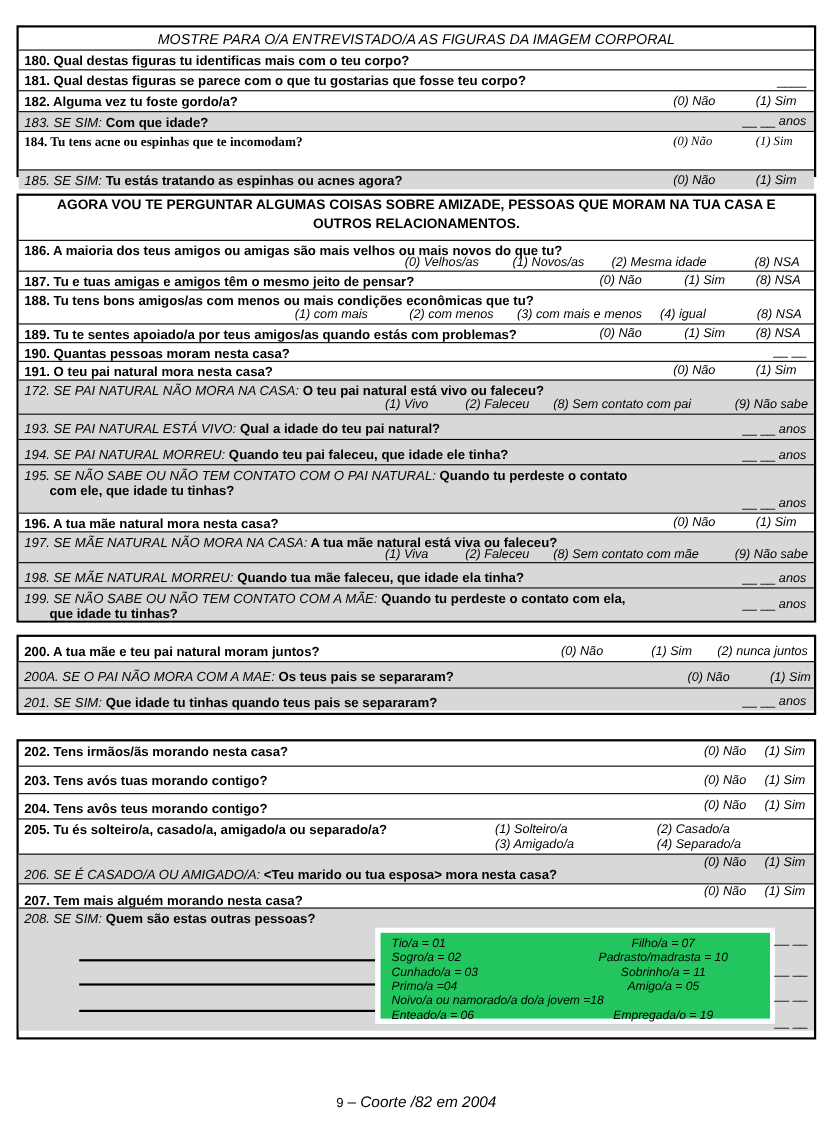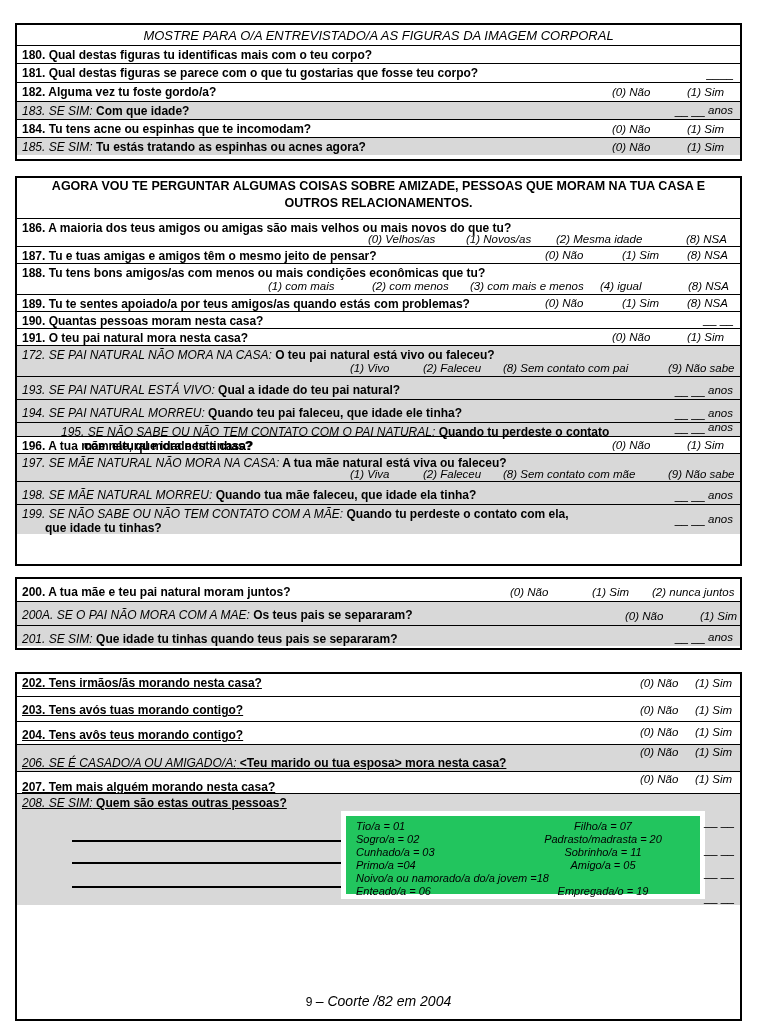--- a/index.html
+++ b/index.html
@@ -45,21 +45,21 @@
     </div>
     <div class="row" style="height:19px;">
       <div class="q">182. Alguma vez tu foste gordo/a?</div>
       <span class="opt" style="left:595px;">(0) Não</span>
       <span class="opt" style="left:670px;">(1) Sim</span>
     </div>
     <div class="row shaded" style="height:18px;">
       <div class="q"><span class="pfx">183. SE SIM:</span> <span>Com que idade?</span></div>
       <span class="blankR"><span>__ __</span> <span class="unit">anos</span></span>
     </div>
-    <div class="row" style="height:18px;">
+    <div class="row" style="height:35px;font-family:Liberation Serif, serif;">
       <div class="q">184. Tu tens acne ou espinhas que te incomodam?</div>
       <span class="opt" style="left:595px;">(0) Não</span>
       <span class="opt" style="left:670px;">(1) Sim</span>
     </div>
     <div class="row shaded" style="height:18px;">
       <div class="q"><span class="pfx">185. SE SIM:</span> <span>Tu estás tratando as espinhas ou acnes agora?</span></div>
       <span class="opt" style="left:595px;">(0) Não</span>
       <span class="opt" style="left:670px;">(1) Sim</span>
     </div>
   </div>
@@ -110,21 +110,21 @@
       <span class="opt" style="top:16px;left:651px;">(9) Não sabe</span>
     </div>
     <div class="row shaded padv" style="height:23px;">
       <div class="q"><span class="pfx">193. SE PAI NATURAL ESTÁ VIVO:</span> <span>Qual a idade do teu pai natural?</span></div>
       <span class="blankR"><span>__ __</span> <span class="unit">anos</span></span>
     </div>
     <div class="row shaded padv" style="height:23px;">
       <div class="q"><span class="pfx">194. SE PAI NATURAL MORREU:</span> <span>Quando teu pai faleceu, que idade ele tinha?</span></div>
       <span class="blankR"><span>__ __</span> <span class="unit">anos</span></span>
     </div>
-    <div class="row shaded" style="height:14px;padding-left:39px;">
+    <div class="row shaded" style="height:44px;">
       <div class="q"><span class="pfx">195. SE NÃO SABE OU NÃO TEM CONTATO COM O PAI NATURAL:</span> <span>Quando tu perdeste o contato</span></div>
       <div class="q2">com ele, que idade tu tinhas?</div>
       <span class="blankR"><span>__ __</span> <span class="unit">anos</span></span>
     </div>
     <div class="row" style="height:17px;">
       <div class="q">196. A tua mãe natural mora nesta casa?</div>
       <span class="opt" style="top:2px;left:595px;">(0) Não</span>
       <span class="opt" style="top:2px;left:670px;">(1) Sim</span>
     </div>
     <div class="row shaded" style="height:28px;">
@@ -156,36 +156,43 @@
       <div class="q"><span class="pfx">200A. SE O PAI NÃO MORA COM A MAE:</span> <span>Os teus pais se separaram?</span></div>
       <span class="opt" style="top:8px;left:608px;">(0) Não</span>
       <span class="opt" style="top:8px;left:683px;">(1) Sim</span>
     </div>
     <div class="row shaded padv" style="height:21px;">
       <div class="q"><span class="pfx">201. SE SIM:</span> <span>Que idade tu tinhas quando teus pais se separaram?</span></div>
       <span class="blankR"><span>__ __</span> <span class="unit">anos</span></span>
     </div>
   </div>
 
-  <div class="block" style="top:672px;height:349px;text-decoration:underline;">
+  <div class="block" style="top:672px;height:273px;">
     <div class="row first" style="height:22px;">
       <div class="q">202. Tens irmãos/ãs morando nesta casa?</div>
       <span class="opt" style="left:623px;">(0) Não</span>
       <span class="opt" style="left:678px;">(1) Sim</span>
     </div>
     <div class="row padv" style="height:25px;">
       <div class="q">203. Tens avós tuas morando contigo?</div>
       <span class="opt" style="top:7px;left:623px;">(0) Não</span>
       <span class="opt" style="top:7px;left:678px;">(1) Sim</span>
     </div>
     <div class="row padv" style="height:23px;">
       <div class="q">204. Tens avôs teus morando contigo?</div>
       <span class="opt" style="top:4px;left:623px;">(0) Não</span>
       <span class="opt" style="top:4px;left:678px;">(1) Sim</span>
     </div>
+    <div class="row" style="height:32px;">
+      <div class="q">205. Tu és solteiro/a, casado/a, amigado/a ou separado/a?</div>
+      <span class="opt" style="top:3px;left:433px;">(1) Solteiro/a</span>
+      <span class="opt" style="top:3px;left:580px;">(2) Casado/a</span>
+      <span class="opt" style="top:17px;left:433px;">(3) Amigado/a</span>
+      <span class="opt" style="top:17px;left:580px;">(4) Separado/a</span>
+    </div>
     <div class="row shaded" style="height:27px;">
       <div class="q" style="padding-top:11px;"><span class="pfx">206. SE É CASADO/A OU AMIGADO/A:</span> <span>&lt;Teu marido ou tua esposa&gt; mora nesta casa?</span></div>
       <span class="opt" style="top:1px;left:623px;">(0) Não</span>
       <span class="opt" style="top:1px;left:678px;">(1) Sim</span>
     </div>
     <div class="row" style="height:22px;">
       <div class="q" style="padding-top:8px;">207. Tem mais alguém morando nesta casa?</div>
       <span class="opt" style="top:1px;left:623px;">(0) Não</span>
       <span class="opt" style="top:1px;left:678px;">(1) Sim</span>
     </div>
@@ -196,21 +203,21 @@
       <div class="write-line" style="top:68px;"></div>
       <div class="write-line" style="top:92px;"></div>
 
       <div class="codebox">
         <div class="codes-row">
             <span class="c1">Tio/a = 01</span>
             <span class="c2">Filho/a = 07</span>
           </div>
         <div class="codes-row">
             <span class="c1">Sogro/a = 02</span>
-            <span class="c2">Padrasto/madrasta = 20</span>
+            <span class="c2">Padrasto/madrasta = 10</span>
           </div>
         <div class="codes-row">
             <span class="c1">Cunhado/a = 03</span>
             <span class="c2">Sobrinho/a = 11</span>
           </div>
         <div class="codes-row">
             <span class="c1">Primo/a =04</span>
             <span class="c2">Amigo/a = 05</span>
           </div>
         <div class="codes-row">

